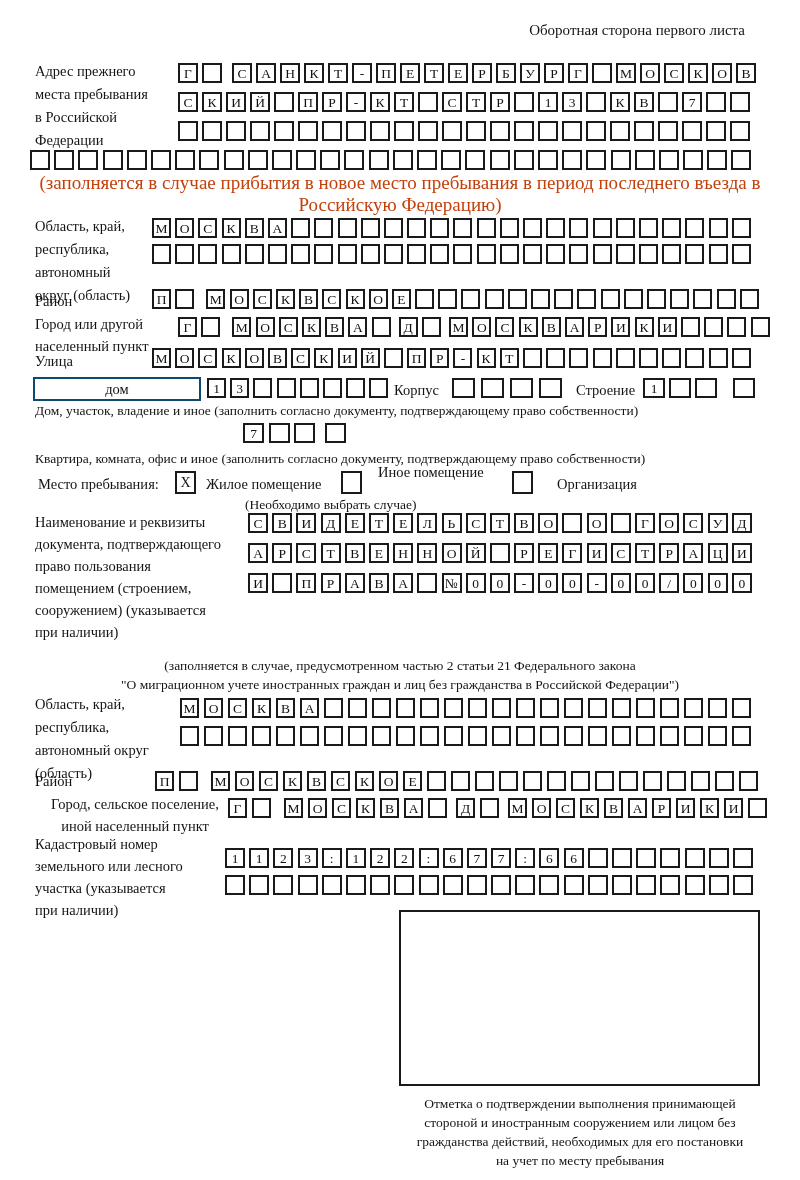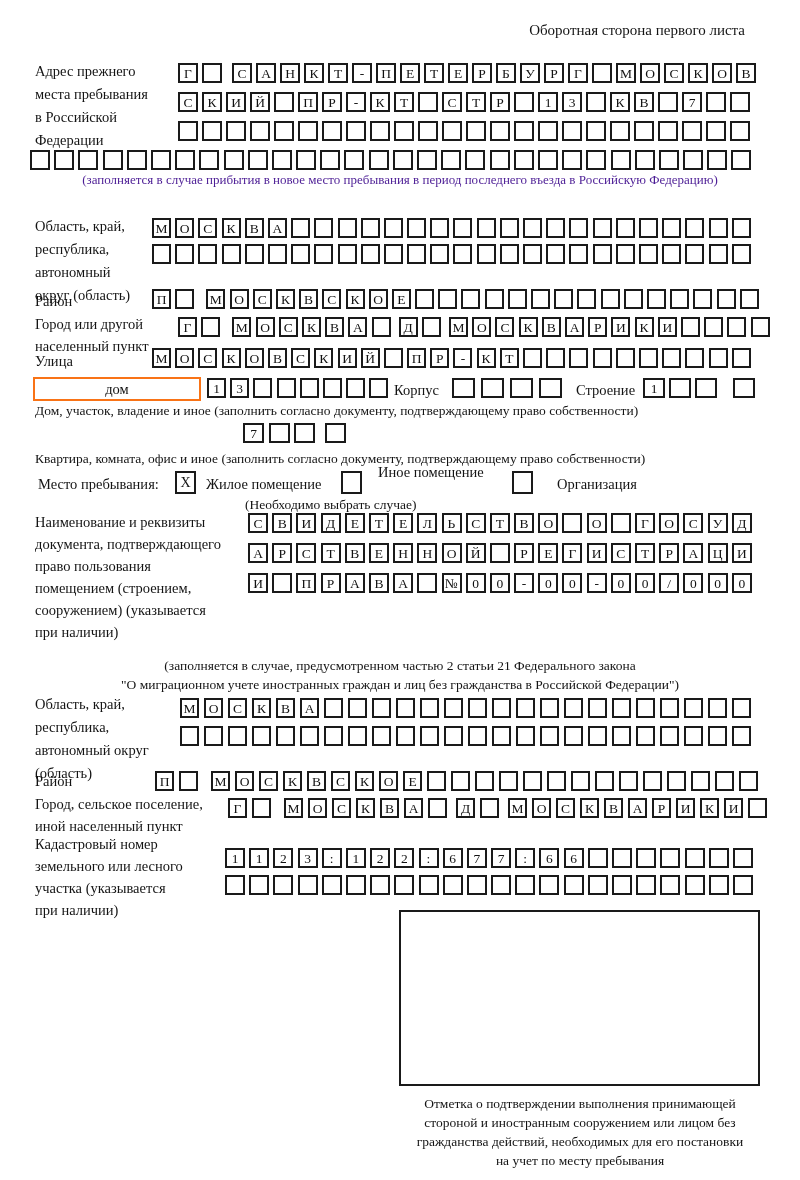--- a/index.html
+++ b/index.html
@@ -7,33 +7,33 @@
     font-family:"Liberation Serif","DejaVu Serif",serif;
     background:#ffffff;color:#141414;
   }
   #page{
     position:relative;width:800px;height:1180px;margin:0 auto;
     background:#ffffff;overflow:hidden;
   }
   .abs{position:absolute;}
   .lbl{font-size:14.5px;line-height:23px;white-space:pre-line;}
   .lbl.lh22{line-height:22px;}
-  .note{font-size:13px;color:#4c1d95;}
+  .note{font-size:19px;color:#c2410c;}
   .title{font-size:15px;font-weight:bold;letter-spacing:.2px;}
   .center{left:0;width:800px;text-align:center;}
   .boxrow{white-space:nowrap;height:22px;}
   .cbox{
     display:inline-block;box-sizing:border-box;
     border:2px solid #1a1a1a;background:#fff;
     height:20px;line-height:17px;vertical-align:top;
     text-align:center;font-size:13.5px;color:#111;
     overflow:hidden;
   }
   .fieldrect{
-    box-sizing:border-box;border:2px solid #f97316;background:#fff;
+    box-sizing:border-box;border:2px solid #0c4a6e;background:#fff;
     text-align:center;font-size:14.5px;
   }
   .chk{
     display:inline-block;box-sizing:border-box;width:21px;height:23px;
     border:2px solid #1a1a1a;text-align:center;
     font-size:14px;line-height:19px;vertical-align:top;
   }
   .stamp{
     box-sizing:border-box;border:2px solid #1a1a1a;background:#fff;
   }
@@ -111,21 +111,21 @@
   <div class="abs lbl" style="left:35px;top:693px;width:160px;">Область, край,
 республика,
 автономный округ
 (область)</div>
   <div class="abs boxrow" style="left:180px;top:698px;"><span class="cbox" style="width: 19px; margin-right: 5px;">М</span><span class="cbox" style="width: 19px; margin-right: 5px;">О</span><span class="cbox" style="width: 19px; margin-right: 5px;">С</span><span class="cbox" style="width: 19px; margin-right: 5px;">К</span><span class="cbox" style="width: 19px; margin-right: 5px;">В</span><span class="cbox" style="width: 19px; margin-right: 5px;">А</span><span class="cbox" style="width: 19px; margin-right: 5px;"></span><span class="cbox" style="width: 19px; margin-right: 5px;"></span><span class="cbox" style="width: 19px; margin-right: 5px;"></span><span class="cbox" style="width: 19px; margin-right: 5px;"></span><span class="cbox" style="width: 19px; margin-right: 5px;"></span><span class="cbox" style="width: 19px; margin-right: 5px;"></span><span class="cbox" style="width: 19px; margin-right: 5px;"></span><span class="cbox" style="width: 19px; margin-right: 5px;"></span><span class="cbox" style="width: 19px; margin-right: 5px;"></span><span class="cbox" style="width: 19px; margin-right: 5px;"></span><span class="cbox" style="width: 19px; margin-right: 5px;"></span><span class="cbox" style="width: 19px; margin-right: 5px;"></span><span class="cbox" style="width: 19px; margin-right: 5px;"></span><span class="cbox" style="width: 19px; margin-right: 5px;"></span><span class="cbox" style="width: 19px; margin-right: 5px;"></span><span class="cbox" style="width: 19px; margin-right: 5px;"></span><span class="cbox" style="width: 19px; margin-right: 5px;"></span><span class="cbox" style="width: 19px; margin-right: 5px;"></span></div>
   <div class="abs boxrow" style="left:180px;top:726px;"><span class="cbox" style="width: 19px; margin-right: 5px;"></span><span class="cbox" style="width: 19px; margin-right: 5px;"></span><span class="cbox" style="width: 19px; margin-right: 5px;"></span><span class="cbox" style="width: 19px; margin-right: 5px;"></span><span class="cbox" style="width: 19px; margin-right: 5px;"></span><span class="cbox" style="width: 19px; margin-right: 5px;"></span><span class="cbox" style="width: 19px; margin-right: 5px;"></span><span class="cbox" style="width: 19px; margin-right: 5px;"></span><span class="cbox" style="width: 19px; margin-right: 5px;"></span><span class="cbox" style="width: 19px; margin-right: 5px;"></span><span class="cbox" style="width: 19px; margin-right: 5px;"></span><span class="cbox" style="width: 19px; margin-right: 5px;"></span><span class="cbox" style="width: 19px; margin-right: 5px;"></span><span class="cbox" style="width: 19px; margin-right: 5px;"></span><span class="cbox" style="width: 19px; margin-right: 5px;"></span><span class="cbox" style="width: 19px; margin-right: 5px;"></span><span class="cbox" style="width: 19px; margin-right: 5px;"></span><span class="cbox" style="width: 19px; margin-right: 5px;"></span><span class="cbox" style="width: 19px; margin-right: 5px;"></span><span class="cbox" style="width: 19px; margin-right: 5px;"></span><span class="cbox" style="width: 19px; margin-right: 5px;"></span><span class="cbox" style="width: 19px; margin-right: 5px;"></span><span class="cbox" style="width: 19px; margin-right: 5px;"></span><span class="cbox" style="width: 19px; margin-right: 5px;"></span></div>
 
   <div class="abs lbl" style="left:35px;top:770px;">Район</div>
   <div class="abs boxrow" style="left:155px;top:771px;"><span class="cbox" style="width: 19px; margin-right: 5px;">П</span><span class="cbox" style="width: 19px; margin-right: 13px;"></span><span class="cbox" style="width: 19px; margin-right: 5px;">М</span><span class="cbox" style="width: 19px; margin-right: 5px;">О</span><span class="cbox" style="width: 19px; margin-right: 5px;">С</span><span class="cbox" style="width: 19px; margin-right: 5px;">К</span><span class="cbox" style="width: 19px; margin-right: 5px;">В</span><span class="cbox" style="width: 19px; margin-right: 5px;">С</span><span class="cbox" style="width: 19px; margin-right: 5px;">К</span><span class="cbox" style="width: 19px; margin-right: 5px;">О</span><span class="cbox" style="width: 19px; margin-right: 5px;">Е</span><span class="cbox" style="width: 19px; margin-right: 5px;"></span><span class="cbox" style="width: 19px; margin-right: 5px;"></span><span class="cbox" style="width: 19px; margin-right: 5px;"></span><span class="cbox" style="width: 19px; margin-right: 5px;"></span><span class="cbox" style="width: 19px; margin-right: 5px;"></span><span class="cbox" style="width: 19px; margin-right: 5px;"></span><span class="cbox" style="width: 19px; margin-right: 5px;"></span><span class="cbox" style="width: 19px; margin-right: 5px;"></span><span class="cbox" style="width: 19px; margin-right: 5px;"></span><span class="cbox" style="width: 19px; margin-right: 5px;"></span><span class="cbox" style="width: 19px; margin-right: 5px;"></span><span class="cbox" style="width: 19px; margin-right: 5px;"></span><span class="cbox" style="width: 19px; margin-right: 5px;"></span><span class="cbox" style="width: 19px; margin-right: 5px;"></span></div>
 
-  <div class="abs lbl lh22" style="left:35px;top:793px;width:200px;">Город, сельское поселение,
+  <div class="abs lbl lh22" style="left:35px;top:793px;width:200px;text-align:center;">Город, сельское поселение,
 иной населенный пункт</div>
   <div class="abs boxrow" style="left:228px;top:798px;"><span class="cbox" style="width: 19px; margin-right: 5px;">Г</span><span class="cbox" style="width: 19px; margin-right: 13px;"></span><span class="cbox" style="width: 19px; margin-right: 5px;">М</span><span class="cbox" style="width: 19px; margin-right: 5px;">О</span><span class="cbox" style="width: 19px; margin-right: 5px;">С</span><span class="cbox" style="width: 19px; margin-right: 5px;">К</span><span class="cbox" style="width: 19px; margin-right: 5px;">В</span><span class="cbox" style="width: 19px; margin-right: 5px;">А</span><span class="cbox" style="width: 19px; margin-right: 9px;"></span><span class="cbox" style="width: 19px; margin-right: 5px;">Д</span><span class="cbox" style="width: 19px; margin-right: 9px;"></span><span class="cbox" style="width: 19px; margin-right: 5px;">М</span><span class="cbox" style="width: 19px; margin-right: 5px;">О</span><span class="cbox" style="width: 19px; margin-right: 5px;">С</span><span class="cbox" style="width: 19px; margin-right: 5px;">К</span><span class="cbox" style="width: 19px; margin-right: 5px;">В</span><span class="cbox" style="width: 19px; margin-right: 5px;">А</span><span class="cbox" style="width: 19px; margin-right: 5px;">Р</span><span class="cbox" style="width: 19px; margin-right: 5px;">И</span><span class="cbox" style="width: 19px; margin-right: 5px;">К</span><span class="cbox" style="width: 19px; margin-right: 5px;">И</span><span class="cbox" style="width: 19px; margin-right: 5px;"></span></div>
 
   <div class="abs lbl lh22" style="left:35px;top:833px;width:175px;">Кадастровый номер
 земельного или лесного
 участка (указывается
 при наличии)</div>
   <div class="abs boxrow" style="left:225px;top:848px;"><span class="cbox" style="width: 20px; margin-right: 4.2px;">1</span><span class="cbox" style="width: 20px; margin-right: 4.2px;">1</span><span class="cbox" style="width: 20px; margin-right: 4.2px;">2</span><span class="cbox" style="width: 20px; margin-right: 4.2px;">3</span><span class="cbox" style="width: 20px; margin-right: 4.2px;">:</span><span class="cbox" style="width: 20px; margin-right: 4.2px;">1</span><span class="cbox" style="width: 20px; margin-right: 4.2px;">2</span><span class="cbox" style="width: 20px; margin-right: 4.2px;">2</span><span class="cbox" style="width: 20px; margin-right: 4.2px;">:</span><span class="cbox" style="width: 20px; margin-right: 4.2px;">6</span><span class="cbox" style="width: 20px; margin-right: 4.2px;">7</span><span class="cbox" style="width: 20px; margin-right: 4.2px;">7</span><span class="cbox" style="width: 20px; margin-right: 4.2px;">:</span><span class="cbox" style="width: 20px; margin-right: 4.2px;">6</span><span class="cbox" style="width: 20px; margin-right: 4.2px;">6</span><span class="cbox" style="width: 20px; margin-right: 4.2px;"></span><span class="cbox" style="width: 20px; margin-right: 4.2px;"></span><span class="cbox" style="width: 20px; margin-right: 4.2px;"></span><span class="cbox" style="width: 20px; margin-right: 4.2px;"></span><span class="cbox" style="width: 20px; margin-right: 4.2px;"></span><span class="cbox" style="width: 20px; margin-right: 4.2px;"></span><span class="cbox" style="width: 20px; margin-right: 4.2px;"></span></div>
   <div class="abs boxrow" style="left:225px;top:875px;"><span class="cbox" style="width: 20px; margin-right: 4.2px;"></span><span class="cbox" style="width: 20px; margin-right: 4.2px;"></span><span class="cbox" style="width: 20px; margin-right: 4.2px;"></span><span class="cbox" style="width: 20px; margin-right: 4.2px;"></span><span class="cbox" style="width: 20px; margin-right: 4.2px;"></span><span class="cbox" style="width: 20px; margin-right: 4.2px;"></span><span class="cbox" style="width: 20px; margin-right: 4.2px;"></span><span class="cbox" style="width: 20px; margin-right: 4.2px;"></span><span class="cbox" style="width: 20px; margin-right: 4.2px;"></span><span class="cbox" style="width: 20px; margin-right: 4.2px;"></span><span class="cbox" style="width: 20px; margin-right: 4.2px;"></span><span class="cbox" style="width: 20px; margin-right: 4.2px;"></span><span class="cbox" style="width: 20px; margin-right: 4.2px;"></span><span class="cbox" style="width: 20px; margin-right: 4.2px;"></span><span class="cbox" style="width: 20px; margin-right: 4.2px;"></span><span class="cbox" style="width: 20px; margin-right: 4.2px;"></span><span class="cbox" style="width: 20px; margin-right: 4.2px;"></span><span class="cbox" style="width: 20px; margin-right: 4.2px;"></span><span class="cbox" style="width: 20px; margin-right: 4.2px;"></span><span class="cbox" style="width: 20px; margin-right: 4.2px;"></span><span class="cbox" style="width: 20px; margin-right: 4.2px;"></span><span class="cbox" style="width: 20px; margin-right: 4.2px;"></span></div>
 

